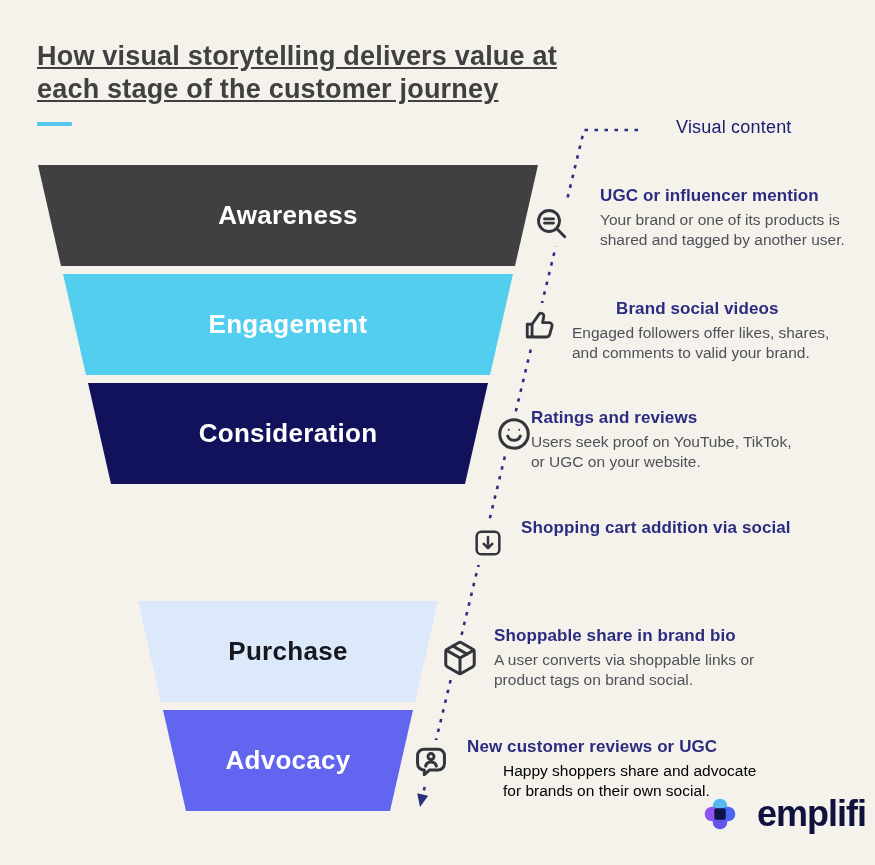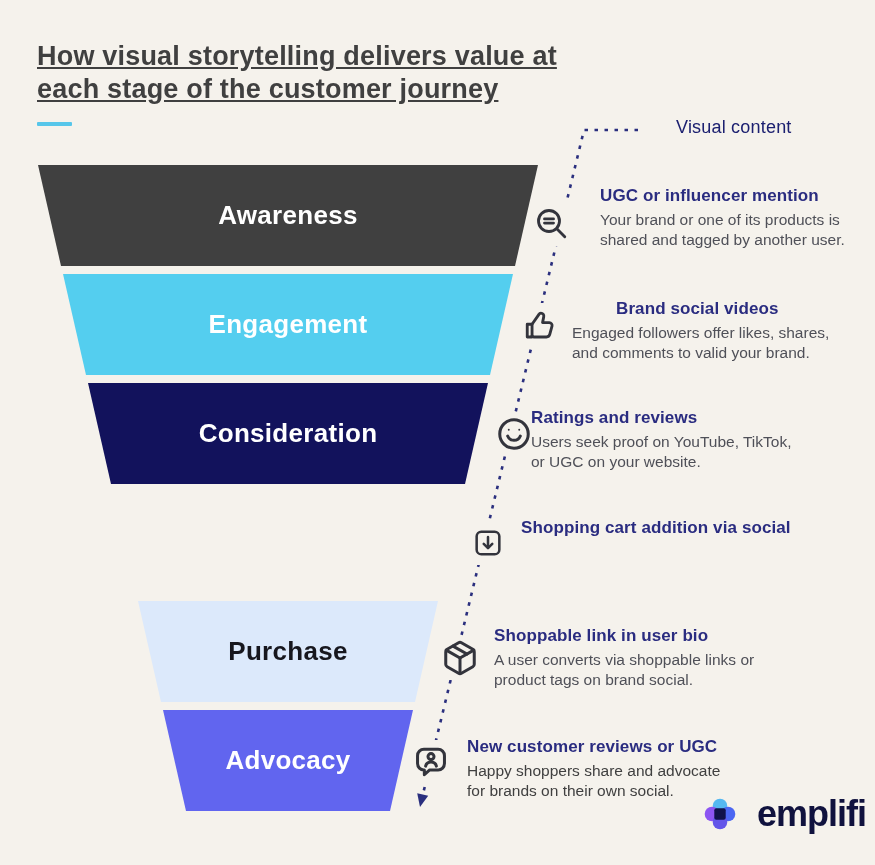--- a/index.html
+++ b/index.html
@@ -208,27 +208,27 @@
   </div>
   <div class="item item-2">
     <div class="item-title" style="color: rgb(42, 44, 128);">Ratings and reviews</div>
     <div class="item-desc" style="color: rgb(79, 80, 88);">Users seek proof on YouTube, TikTok,
 or UGC on your website.</div>
   </div>
   <div class="item item-3">
     <div class="item-title" style="color: rgb(42, 44, 128);">Shopping cart addition via social</div>
   </div>
   <div class="item item-4">
-    <div class="item-title" style="color: rgb(42, 44, 128);">Shoppable link in user bio</div>
+    <div class="item-title" style="color: rgb(42, 44, 128);">Shoppable share in brand bio</div>
     <div class="item-desc" style="color: rgb(79, 80, 88);">A user converts via shoppable links or
 product tags on brand social.</div>
   </div>
   <div class="item item-5">
     <div class="item-title" style="color: rgb(42, 44, 128);">New customer reviews or UGC</div>
-    <div class="item-desc" style="color: #404040;">Happy shoppers share and advocate
+    <div class="item-desc" style="color: #000000; margin-left: 36px;">Happy shoppers share and advocate
 for brands on their own social.</div>
   </div>
 
   <div class="brand">
     <svg width="34" height="34" viewBox="0 0 34 34">
       <circle cx="17" cy="9" r="7.3" style="fill: rgb(85, 184, 241);"></circle>
       <circle cx="9" cy="17" r="7.3" style="fill: rgb(140, 85, 242);"></circle>
       <circle cx="25" cy="17" r="7.3" style="fill: rgb(75, 102, 242);"></circle>
       <circle cx="17" cy="25" r="7.3" style="fill: rgb(99, 85, 233);"></circle>
       <rect x="11.3" y="11.3" width="11.4" height="11.4" rx="2" style="fill: rgb(16, 18, 75);"></rect>

